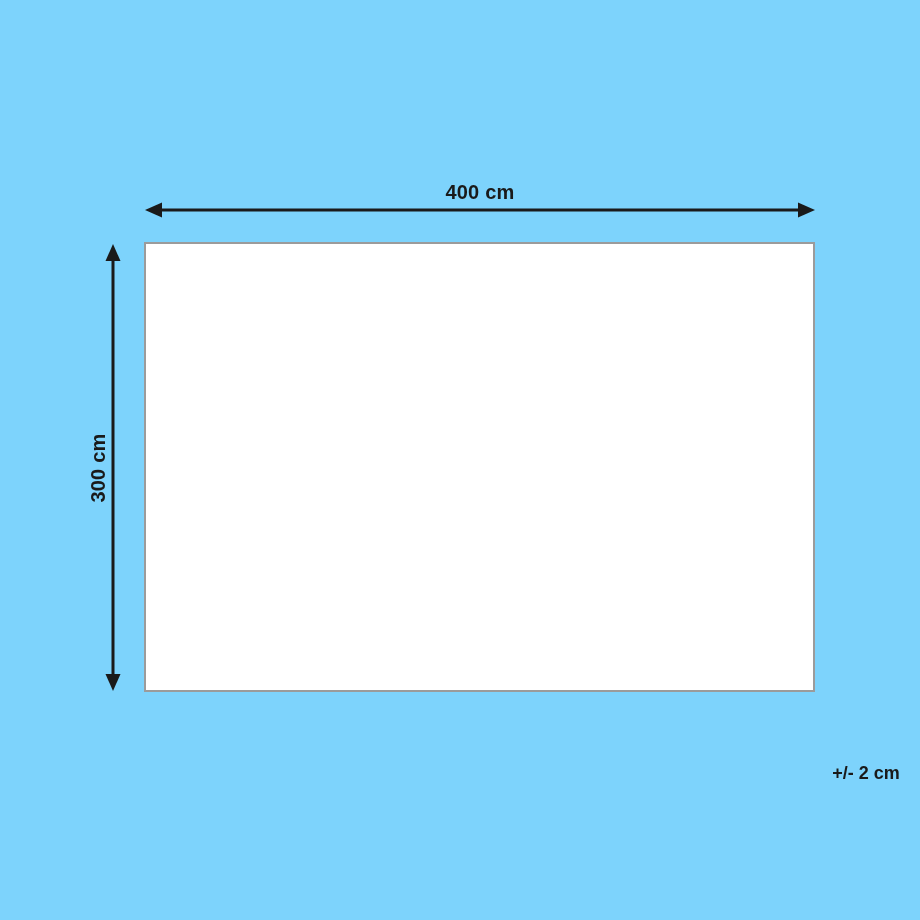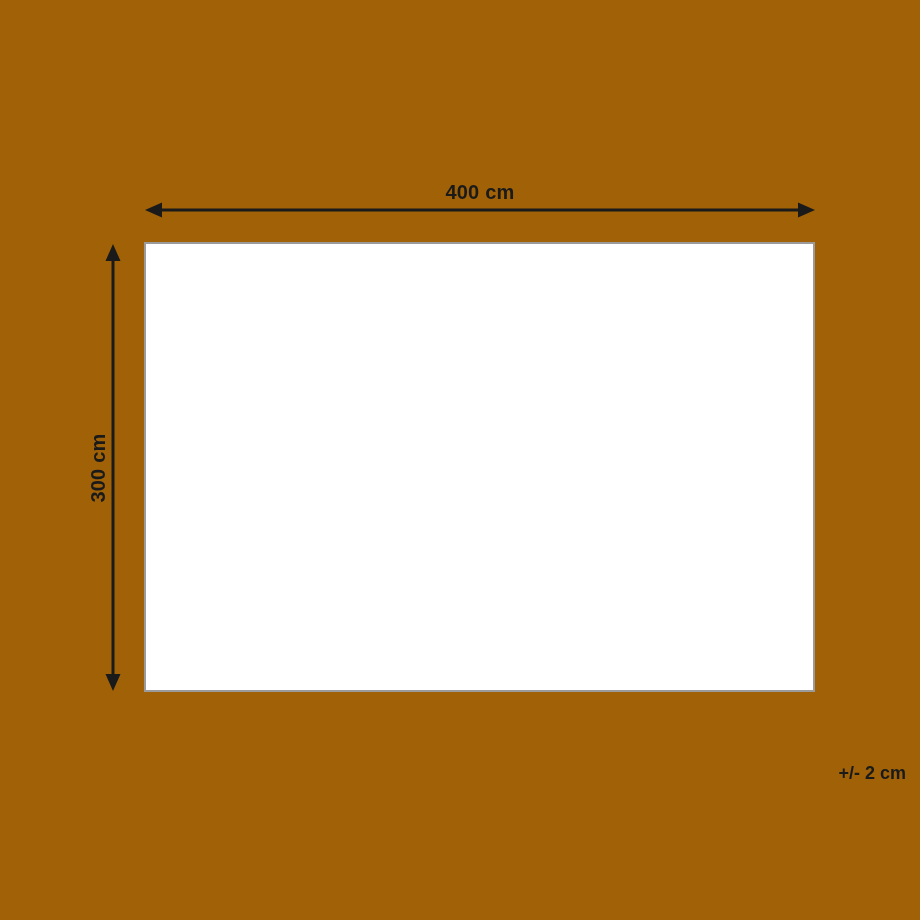--- a/index.html
+++ b/index.html
@@ -7,21 +7,21 @@
     padding: 0;
   }
   body {
     font-family: "Liberation Sans", sans-serif;
     background: #ffffff;
   }
   .canvas {
     position: relative;
     width: 920px;
     height: 920px;
-    background: #a16207;
+    background: #7dd3fc;
     overflow: hidden;
   }
   .product-outline {
     position: absolute;
     left: 144px;
     top: 242px;
     width: 671px;
     height: 450px;
     box-sizing: border-box;
     border: 2px solid #9b9b9b;
@@ -49,21 +49,21 @@
     height: 24px;
     text-align: center;
     transform: rotate(-90deg);
     transform-origin: center center;
   }
   .tolerance-label {
     position: absolute;
     left: 826px;
     top: 762px;
     width: 80px;
-    text-align: right;
+    text-align: center;
     color: #1a1a1a;
     font-weight: bold;
     font-size: 18px;
     line-height: 22px;
     white-space: nowrap;
   }
   .width-arrow-svg {
     position: absolute;
     left: 140px;
     top: 198px;

